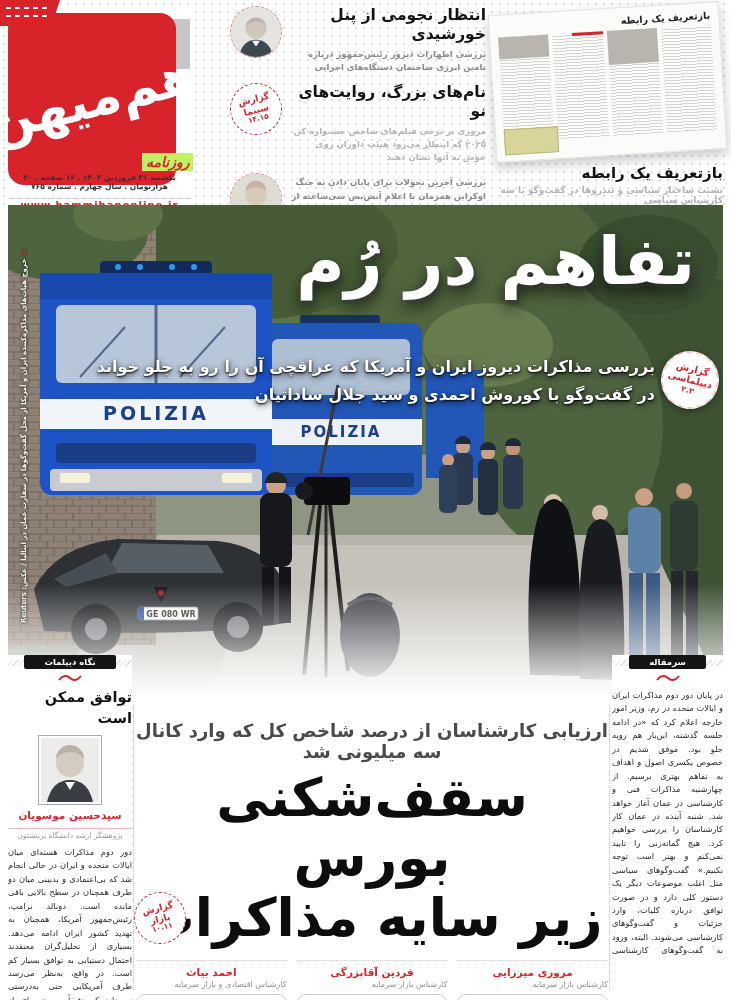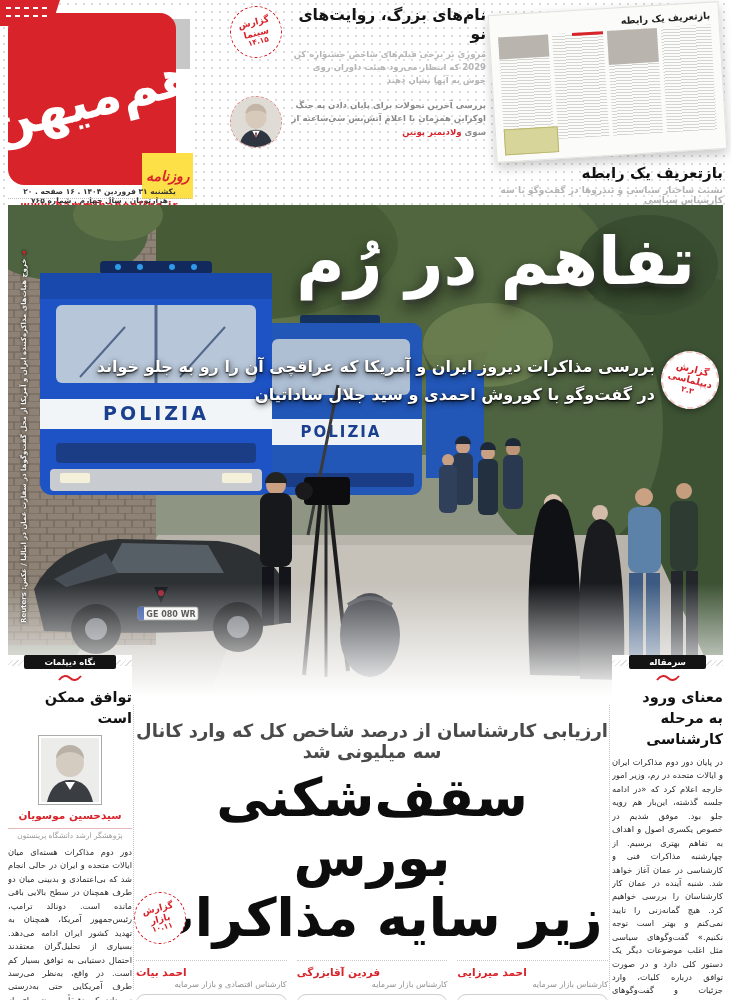--- a/index.html
+++ b/index.html
@@ -13,23 +13,23 @@
   .corner-ribbon { position:absolute; top:0; left:0; width:60px; height:26px; background:#d8232a;
     clip-path:polygon(0 0,100% 0,86% 100%,0 100%); z-index:5; }
   .corner-ribbon .dash { position:absolute; left:6px; width:42px; height:2px;
     background:repeating-linear-gradient(90deg,#fff 0 5px,transparent 5px 9px); }
   .logo-block { position:absolute; top:5px; left:8px; width:183px; height:200px; background:#fff; }
   .logo-shadow { position:absolute; top:14px; left:152px; width:30px; height:50px; background:#c7c7c7; }
   .logo-square { position:absolute; top:8px; left:0; width:168px; height:172px; background:#d8232a;
     border-radius:16px; overflow:hidden; }
   .logo-script { position:absolute; inset:0; display:flex; align-items:center; justify-content:center;
     color:#fff; font-size:52px; font-weight:bold; transform:rotate(-14deg); letter-spacing:-2px; }
-  .logo-type { position:absolute; top:148px; left:134px; background:#fde047; padding:15px 4px;
+  .logo-type { position:absolute; top:148px; left:134px; background:#bef264; padding:1px 4px;
     color:#d8232a; font-size:14px; font-weight:bold; font-style:italic; }
-  .dateline { position:absolute; top:182px; left:0; width:183px; font-size:7.5px; font-weight:bold;
+  .dateline { position:absolute; top:168px; left:0; width:183px; font-size:7.5px; font-weight:bold;
     color:#333; text-align:center; letter-spacing:0; }
   .site-url { position:absolute; top:193px; left:0; width:183px; text-align:center; color:#d8232a;
     font-size:10px; font-weight:bold; letter-spacing:1px; border-top:1px dotted #bbb;
     border-bottom:1px dotted #bbb; padding:1px 0; direction:ltr; }
 
   
   .teasers { position:absolute; top:6px; left:230px; width:256px; }
   .teaser { display:flex; gap:8px; margin-bottom:9px; align-items:flex-start; }
   .teaser-text { flex:1; text-align:right; }
   .teaser-title { font-size:15.5px; font-weight:bold; color:#141414; line-height:1.25; }
@@ -101,21 +101,21 @@
   .market-headline { position:relative; text-align:center; font-size:53px; font-weight:bold; color:#0d0d0d;
     line-height:1.13; margin-top:6px; letter-spacing:-1px; }
   .market-badge { position:absolute; left:-2px; bottom:4px; width:52px; height:52px; border-radius:50%;
     background:#fff; border:1.5px dashed #d8232a; transform:rotate(-14deg); display:flex;
     flex-direction:column; align-items:center; justify-content:center; color:#d8232a; font-weight:bold;
     font-size:9px; line-height:1.15; }
   .market-badge .sm { font-size:7.5px; }
   .experts { display:flex; gap:10px; margin-top:12px; }
   .expert { flex:1; }
   .expert-rule { border-top:1px dotted #ccc; margin-bottom:5px; }
-  .expert-name { color:#d8232a; font-size:10.5px; font-weight:bold; text-align:left; }
+  .expert-name { color:#d8232a; font-size:10.5px; font-weight:bold; text-align:center; }
   .expert-role { color:#909090; font-size:8px; text-align:right; margin:2px 0 5px 0; }
   .expert-quote { border:1px solid #cfcfcf; border-radius:9px; padding:7px 8px; font-size:8.2px;
     color:#333; text-align:justify; line-height:1.6; background:#fff; box-shadow:0 2px 3px rgba(0,0,0,.06);
     height:104px; overflow:hidden; }
 
   .mini-face { width:100%; height:100%; }
 </style>
 </head>
 <body>
 
@@ -133,25 +133,40 @@
       <div class="logo-square">
         <div class="logo-script">هم‌میهن</div>
       </div>
       <div class="logo-type">روزنامه</div>
       <div class="dateline">یکشنبه ۳۱ فروردین ۱۴۰۴ . ۱۶ صفحه . ۲۰ هزارتومان . سال چهارم . شماره ۷۶۵</div>
       <div class="site-url">www.hammihanonline.ir</div>
     </div>
 
     <div class="teasers">
 
+      <div class="teaser">
+        <div class="teaser-text">
+          <div class="teaser-title">انتظار نجومی از پنل خورشیدی</div>
+          <div class="teaser-sub">بررسی اظهارات دیروز رئیس‌جمهور درباره تامین انرژی ساختمان دستگاه‌های اجرایی</div>
+        </div>
+        <div class="t-photo">
+          <svg class="mini-face" viewBox="0 0 52 52">
+              <rect width="52" height="52" fill="#e6e4e0"></rect>
+              <circle cx="26" cy="22" r="11" fill="#cfc6bc"></circle>
+              <path d="M26,11 a11,11 0 0 1 11,10 q-3-6-11-6 q-8,0-11,6 a11,11 0 0 1 11-10z" fill="#b7b2ab"></path>
+              <path d="M8,52 q4-18 18-18 q14,0 18,18z" fill="#3d4750"></path>
+              <path d="M22,35 l4,6 4-6z" fill="#fff"></path>
+            </svg>
+        </div>
+      </div>
 
       <div class="teaser">
         <div class="teaser-text">
           <div class="teaser-title">نام‌های بزرگ، روایت‌های نو</div>
-          <div class="teaser-sub" style="color:#b5b5b5">مروری بر برخی فیلم‌های شاخص جشنواره کن 2029 که انتظار می‌رود هیئت داوران روی خوش به آنها نشان دهند</div>
+          <div class="teaser-sub" style="color:#b5b5b5">مروری بر برخی فیلم‌های شاخص جشنواره کن ۲۰۲۵ که انتظار می‌رود هیئت داوران روی خوش به آنها نشان دهند</div>
         </div>
         <div class="round-badge">
           <span>گزارش</span>
           <span>سینما</span>
           <span class="sm">۱۴.۱۵</span>
         </div>
       </div>
 
       <div class="teaser">
         <div class="teaser-text">
@@ -379,24 +394,20 @@
   </div>
 
   <div class="col-right">
     <div class="sec-head">
       <div class="sec-hatch"></div>
       <div class="sec-pill">سرمقاله</div>
     </div>
     <svg class="tilde" width="26" height="9" viewBox="0 0 26 9">
         <path d="M2,6 C6,1 10,1 13,4 C16,7 20,7 24,2" stroke="#d8232a" stroke-width="2" fill="none"></path>
       </svg>
-    <div class="col-headline">
-      <div>معنای ورود</div>
-      <div>به مرحله کارشناسی</div>
-    </div>
     <div class="col-body" style="height:268px"><span>در پایان دور دوم مذاکرات ایران و ایالات متحده در رم، وزیر امور خارجه اعلام کرد که «در ادامه جلسه گذشته، این‌بار هم رویه جلو بود. موفق شدیم در خصوص یکسری اصول و اهداف به تفاهم بهتری برسیم. از چهارشنبه مذاکرات فنی و کارشناسی در عمان آغاز خواهد شد. شنبه آینده در عمان کار کارشناسان را بررسی خواهیم کرد. هیچ گمانه‌زنی را تایید نمی‌کنم و بهتر است توجه نکنیم.» گفت‌وگوهای سیاسی مثل اغلب موضوعات دیگر یک دستور کلی دارد و در صورت توافق درباره کلیات، وارد جزئیات و گفت‌وگوهای کارشناسی می‌شوند. البته، ورود به گفت‌وگوهای کارشناسی لزوماً به معنای رسیدن به توافق نهایی نیست؛ به این معناست که طرفین نسبت به چارچوب کلی، توافق کرده‌اند و امیدوارند که جزئیات آن نیز در گفت‌وگوهای کارشناسی تعیین شود. از این منظر می‌توان گفت که چارچوب مورد نظر ایران که حفظ غنی‌سازی است حتماً مورد توافق بوده است؛ ولی جزئیات زیادی وجود دارد که می‌توان نسبت به آنها توافق کرد یا گفت‌وگوها را پایان داد. البته و به‌طور کلی، هنگامی که طرفین وارد مرحله گفت‌وگوهای کارشناسی می‌شوند؛ در این حالت نه حتی یک گام بلکه چند گام رو به جلو هستند و بازگشت هرکدام از طرفین از کلیات مورد توافق اولیه، ناقض اصول گفت‌وگوی سازنده است.</span> </div>
   </div>
 
   <div class="v-sep-l"></div>
   <div class="v-sep-r"></div>
 
   <div class="center-sec">
     <div class="kicker">ارزیابی کارشناسان از درصد شاخص کل که وارد کانال سه میلیونی شد</div>
     <div class="market-headline">
       <div>سقف‌شکنی بورس</div>
@@ -404,21 +415,21 @@
       <div class="market-badge">
         <span>گزارش</span>
         <span>بازار</span>
         <span class="sm">۱۰.۱۱</span>
       </div>
     </div>
 
     <div class="experts">
       <div class="expert">
         <div class="expert-rule"></div>
-        <div class="expert-name">احمد میرزایی</div>
+        <div class="expert-name">مروری میرزایی</div>
         <div class="expert-role">کارشناس بازار سرمایه</div>
         <div class="expert-quote">با توجه به کاهش تنش‌ها به دلیل مذاکرات صورت‌گرفته در عمان، این خوش‌بینی در جامعه سرمایه‌گذار ایجاد شده که مذاکرات می‌تواند به نتیجه برسد و ما شاهد کاهش معنادار ریسک هستیم. این موضوع خود را در بازارهای مالی نشان داد و قیمت طلا و ارز سقوط سنگینی را تجربه کردند و در نقطه مقابل بازار سرمایه به صورت الاکلنگ واکنش مثبت نشان دادند و شاخص موفق به فتح عدد ۳ میلیون واحد شد.</div>
       </div>
       <div class="expert">
         <div class="expert-rule"></div>
         <div class="expert-name">فردین آقابزرگی</div>
         <div class="expert-role">کارشناس بازار سرمایه</div>
         <div class="expert-quote">پیش‌بینی می‌کنم در بدبینانه‌ترین حالت حدود ۵۰ درصد بازدهی را در سال جاری به ثبت برسانیم چراکه در سه سال گذشته بورس از سایر بازارها جا مانده بود با اینکه از سال‌های قبل تا امروز به‌رغم سایه‌های ابهامی که در اقتصاد کشور و بازار سرمایه وجود داشت و دارد اما بورس نسبت به سایر بازارها عایدات مستمر دارد. من فکر می‌کنم این پتانسیل‌ها به عنوان نشانه‌هایی است که حکم می‌کند بازار به‌طور سینوسی، روند خوب و مثبتی را پیش ببرد.</div>
       </div>
       <div class="expert">

